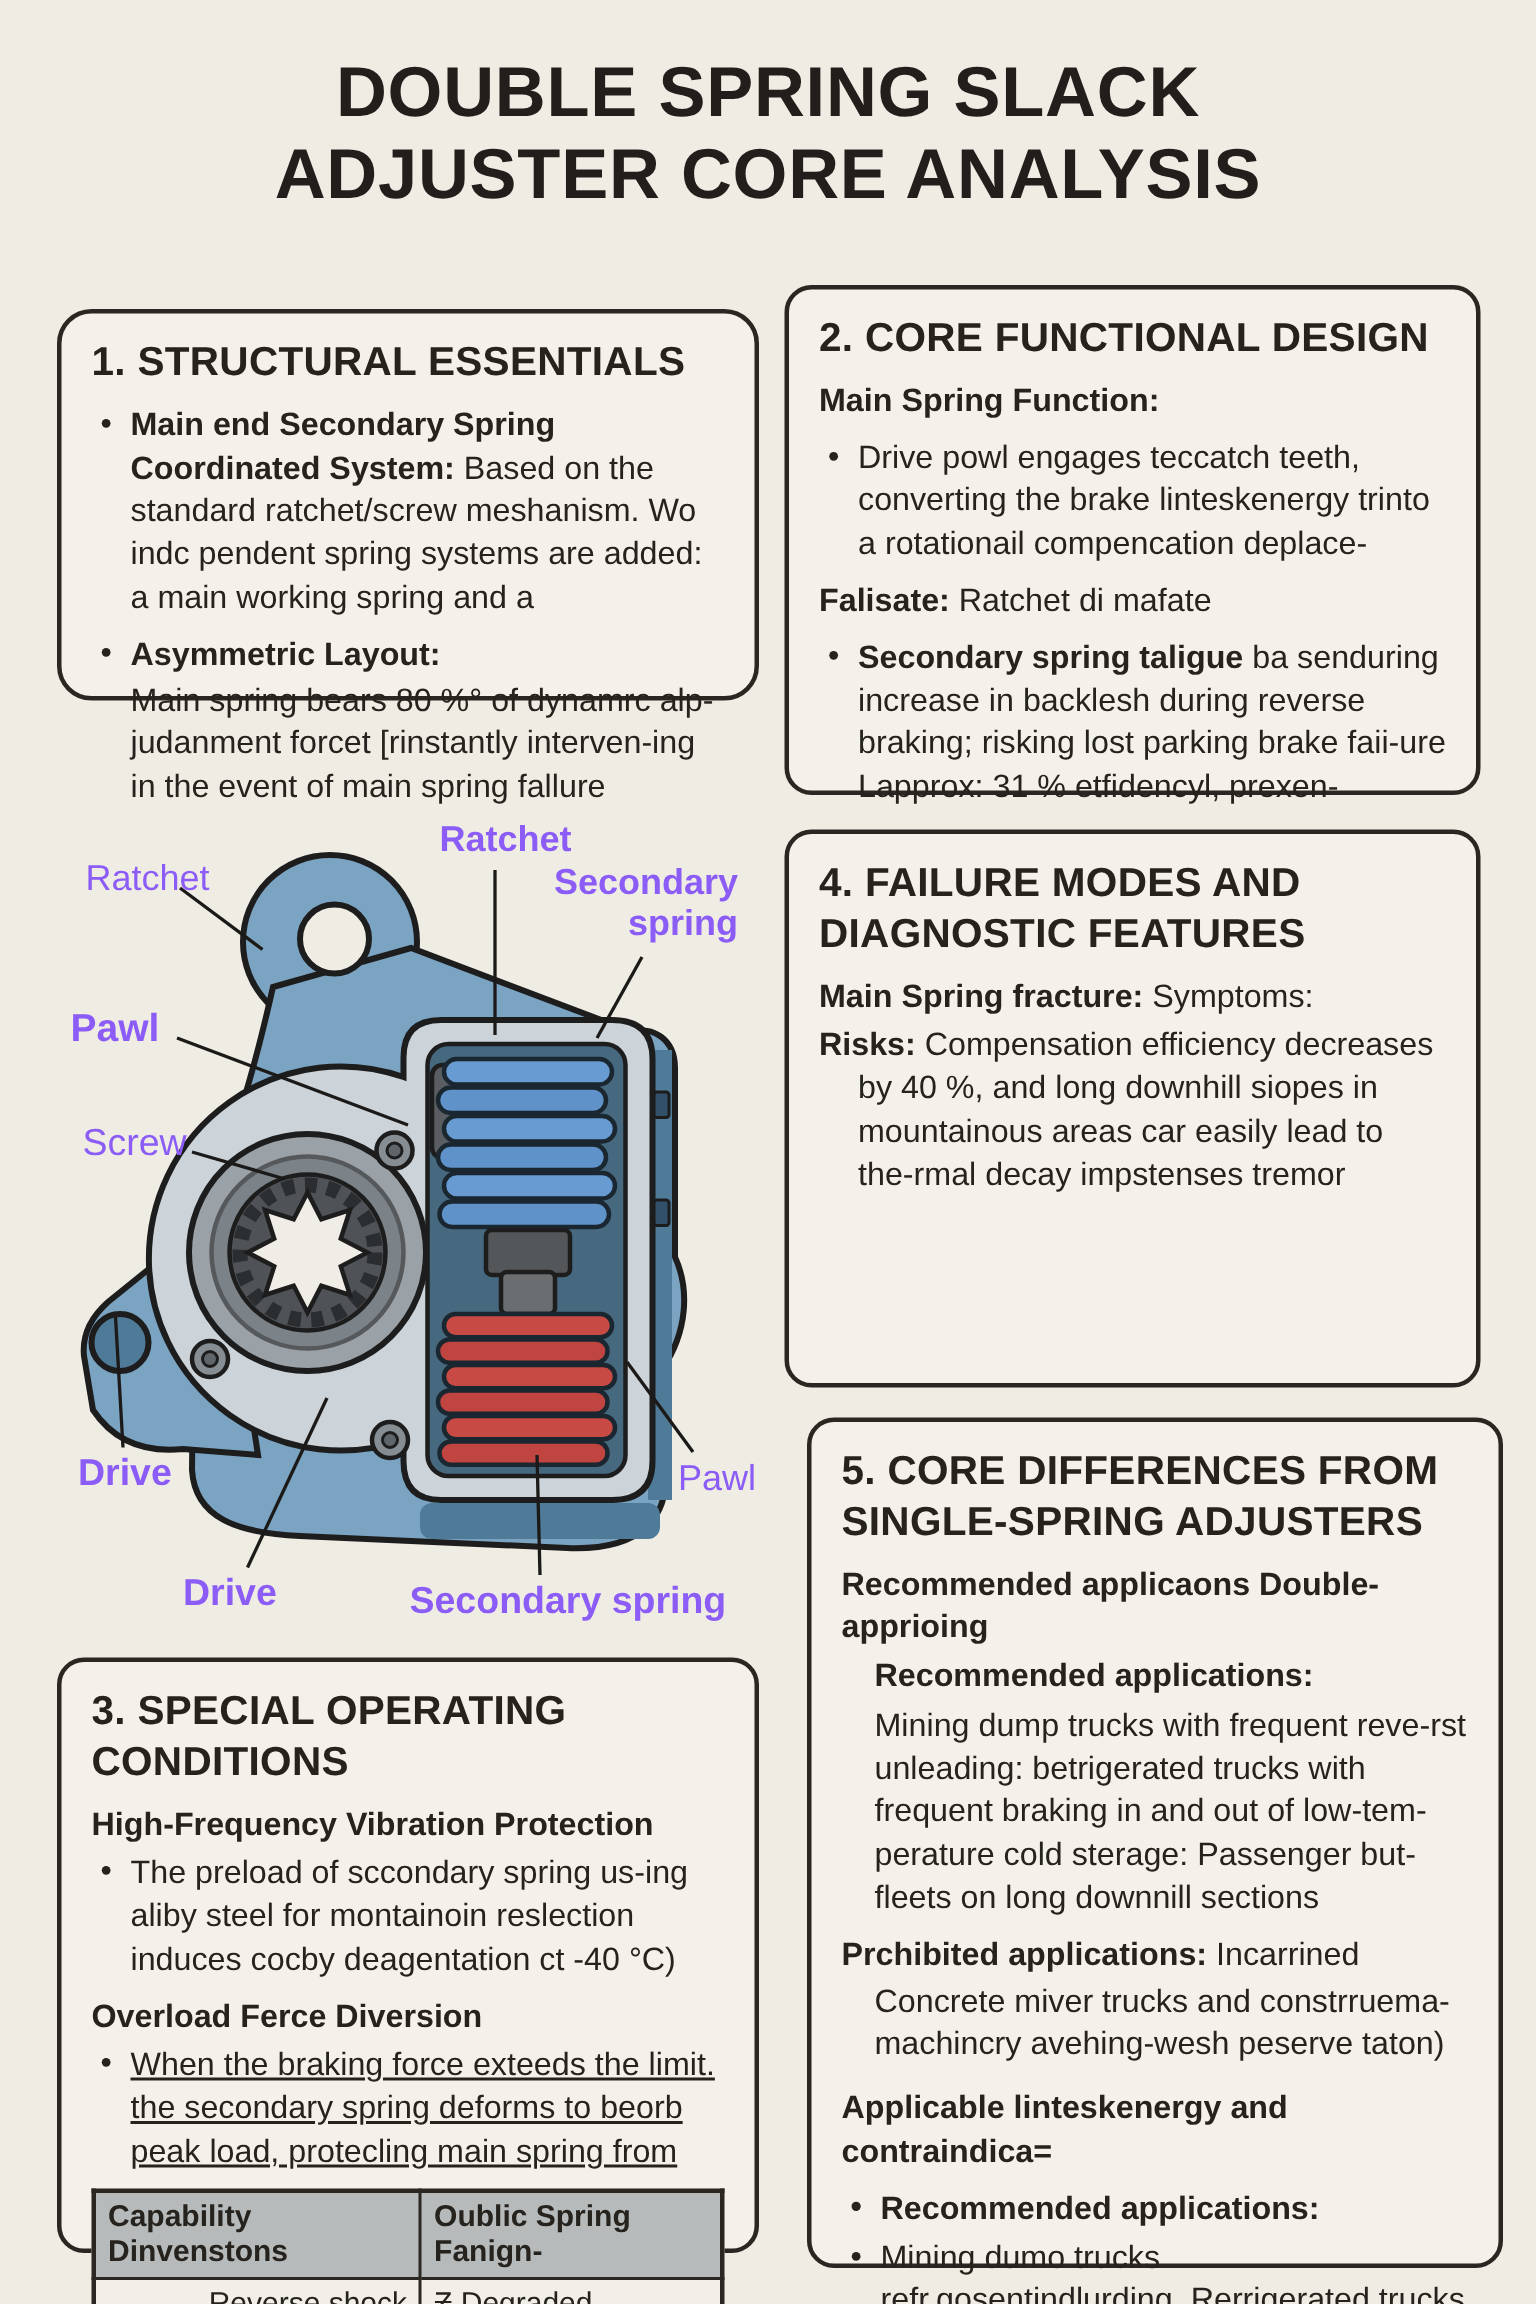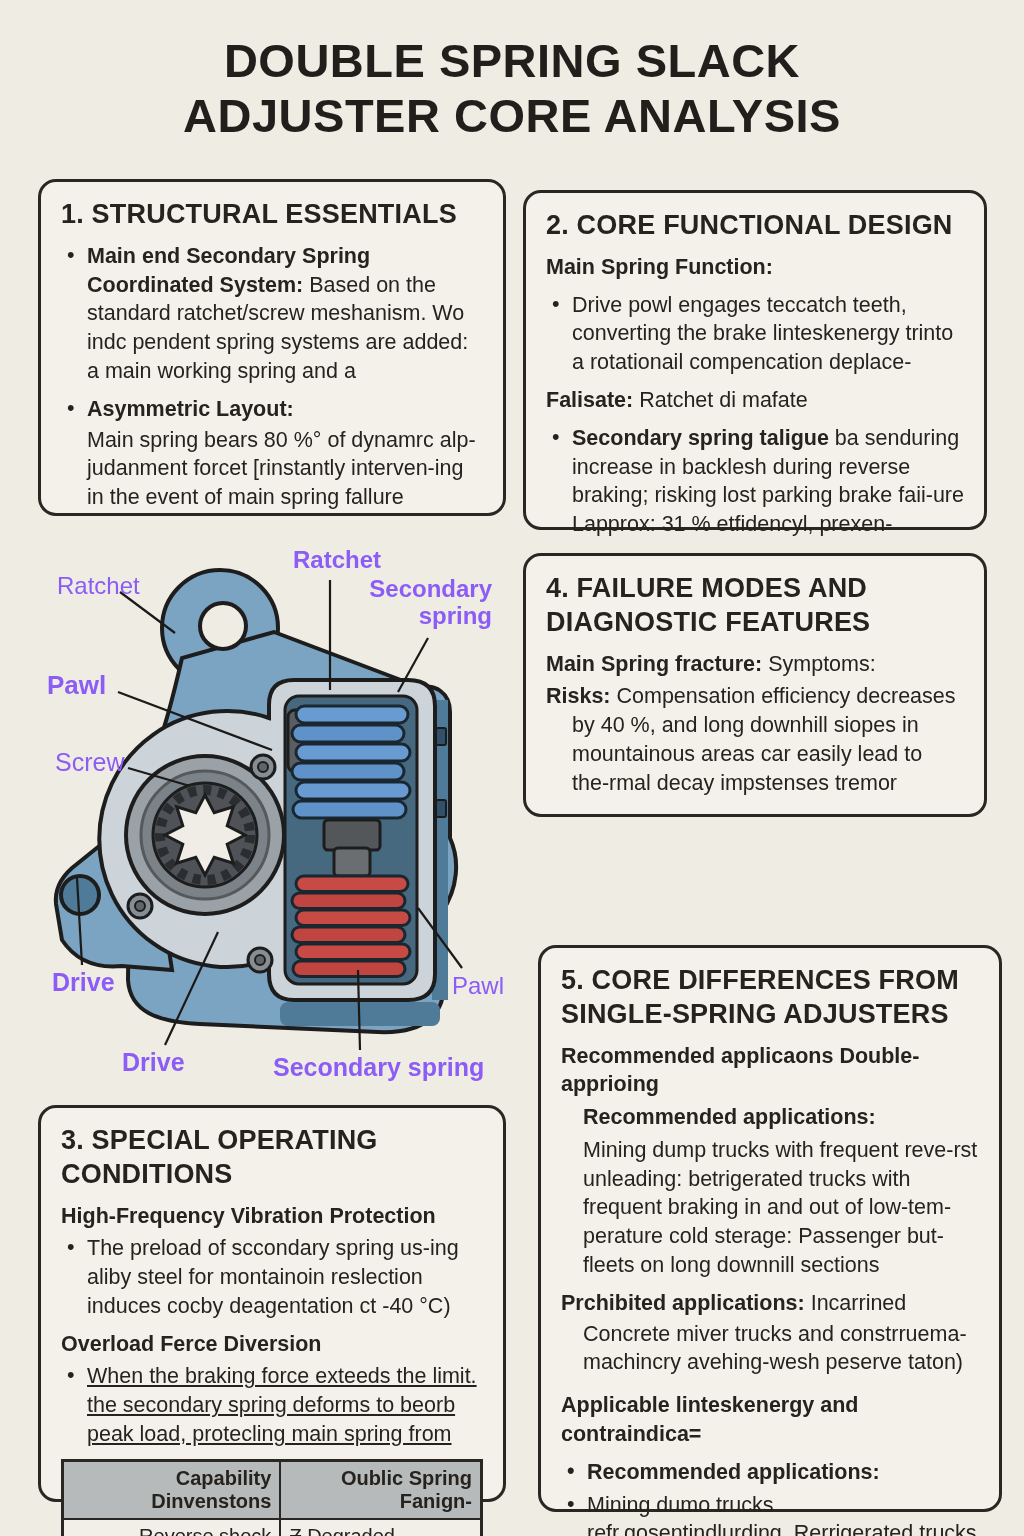--- a/index.html
+++ b/index.html
@@ -11,40 +11,40 @@
   .title{
     position:absolute; top:34px; left:102px; width:820px;
     text-align:center; font-size:47px; line-height:1.17;
     font-weight:bold; letter-spacing:.5px; color:#211e1b; margin:0;
   }
   .box{
     position:absolute; background:#f4f1ea;
     border:3px solid #2a2722; border-radius:18px;
     padding:12px 20px 10px; box-sizing:border-box;
   }
-  #box1{left:38px;  top:179px; width:468px; height:337px;}
+  #box1{left:38px;  top:206px; width:468px; height:261px;border-radius:23px;}
   #box2{left:523px; top:190px; width:464px; height:340px;}
-  #box4{left:523px; top:553px; width:464px; height:264px;}
+  #box4{left:523px; top:553px; width:464px; height:372px;}
   #box5{left:538px; top:945px; width:464px; height:567px;}
   #box3{left:38px;  top:1105px; width:468px; height:397px;}
   .box h2{font-size:27px; margin:4px 0 10px; font-weight:bold; letter-spacing:.2px; line-height:1.25;}
   .box p{font-size:21.5px; line-height:1.34; margin:0 0 9px;}
   .lead{font-weight:bold;}
   .sub{font-weight:bold;}
   .indent{padding-left:22px;}
   .hang{padding-left:26px; text-indent:-26px;}
   .bullet{position:relative; padding-left:26px;}
   .bullet::before{content:"\2022"; position:absolute; left:6px; top:-1px;}
   .spec-table{
     width:100%; border-collapse:collapse; margin-top:10px;
     border:3px solid #2a2722; background:#f1efe8;
   }
   .spec-table th{
     background:#b7babb; font-size:20px; font-weight:bold;
-    padding:5px 8px; border:2.5px solid #2a2722; text-align:right;
+    padding:5px 8px; border:2.5px solid #2a2722; text-align:left;
   }
   .spec-table td{
     font-size:20px; padding:5px 8px; border:2.5px solid #2a2722;
   }
   .spec-table td.r{text-align:right;}
   
   .diagram{position:absolute; left:30px; top:540px; width:490px; height:560px;}
   .diagram svg{position:absolute; left:0; top:0;}
   .dlabel{position:absolute; font-size:24px; white-space:nowrap; color:#8b5cf6;}
   .dlabel.bold{font-weight:bold;}

